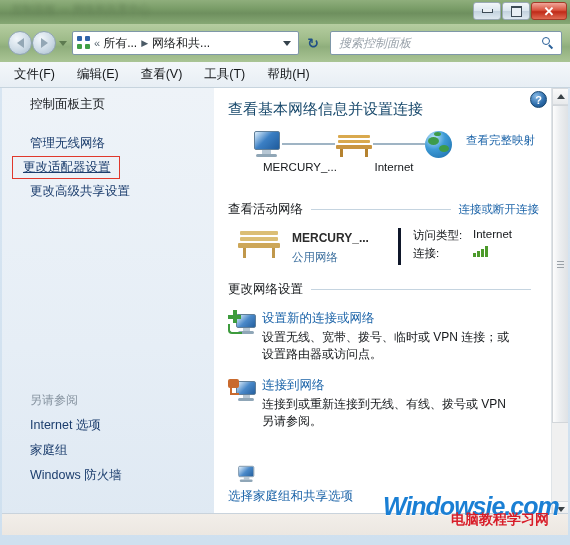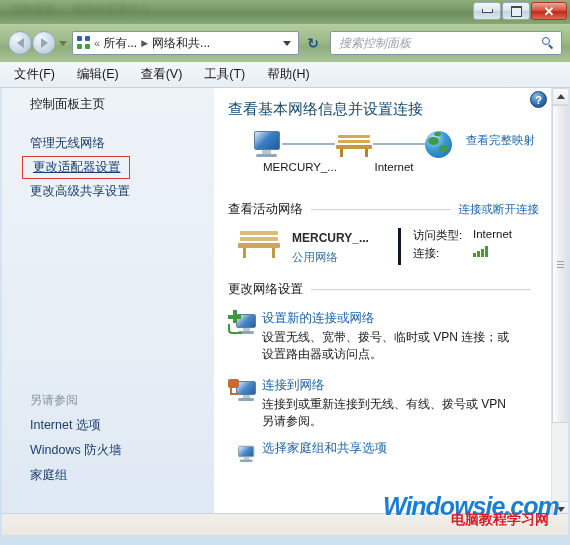--- a/index.html
+++ b/index.html
@@ -111,21 +111,21 @@
   .side-link{
     font-size:12.5px;color:#1b3d6d;padding:4px 0 4px 28px;white-space:nowrap;cursor:pointer;
   }
   .side-link.home{color:#14171a;}
   .side-head{
     font-size:12px;color:#8794a1;padding:4px 0 4px 28px;white-space:nowrap;
   }
   .side-top{position:absolute;left:0;top:4px;width:212px;}
   .side-gap{height:14px;}
   .side-bottom{position:absolute;left:0;top:300px;width:212px;}
-  .hl-wrap{position:relative;display:inline-block;margin-left:20px;padding:2px 8px 2px 10px;border:1.5px solid #e0382c;}
+  .hl-wrap{position:relative;display:inline-block;margin-left:10px;padding:2px 8px 2px 10px;border:1.5px solid #e0382c;}
   .hl-wrap .side-link{padding:0;text-decoration:underline;}
   
   .main{
     position:absolute;left:212px;top:0;width:354px;height:430px;
     background:#fff;overflow:hidden;
   }
   .help-btn{
     position:absolute;right:21px;top:3px;width:17px;height:17px;border-radius:50%;
     background:radial-gradient(circle at 35% 28%,#89bce8 0%,#2b6aa8 60%,#1b4d80 100%);
     border:1px solid #15456f;box-sizing:border-box;
@@ -327,22 +327,22 @@
         <div class="side-link">管理无线网络</div>
         <div class="hl-wrap">
           <div class="side-link">更改适配器设置</div>
         </div>
         <div class="side-link">更改高级共享设置</div>
       </div>
 
       <div class="side-bottom">
         <div class="side-head">另请参阅</div>
         <div class="side-link">Internet 选项</div>
+        <div class="side-link">家庭组</div>
         <div class="side-link">Windows 防火墙</div>
-        <div class="side-link">家庭组</div>
       </div>
     </div>
 
     <div class="main">
 
       <div class="help-btn">?</div>
 
       <div class="pane">
 
         <div class="page-title">查看基本网络信息并设置连接</div>
@@ -447,21 +447,21 @@
               </span>
             <span class="badge-plug"></span>
           </span>
           <span class="set-txt">
             <div class="set-title">连接到网络</div>
             <div class="set-desc">连接到或重新连接到无线、有线、拨号或 VPN</div>
             <div class="set-desc" style="margin-top:0;">另请参阅。</div>
           </span>
         </div>
 
-        <div class="set-item" style="margin-top:10px;">
+        <div class="set-item" style="margin-top:30px;flex-direction:column;">
           <span class="set-ico">
             <span class="ico-mon" style="transform:scale(.8);">
                 <span class="scr"></span>
                 <span class="std"></span>
                 <span class="base"></span>
               </span>
           </span>
           <span class="set-txt">
             <div class="set-title cut">选择家庭组和共享选项</div>
           </span>

